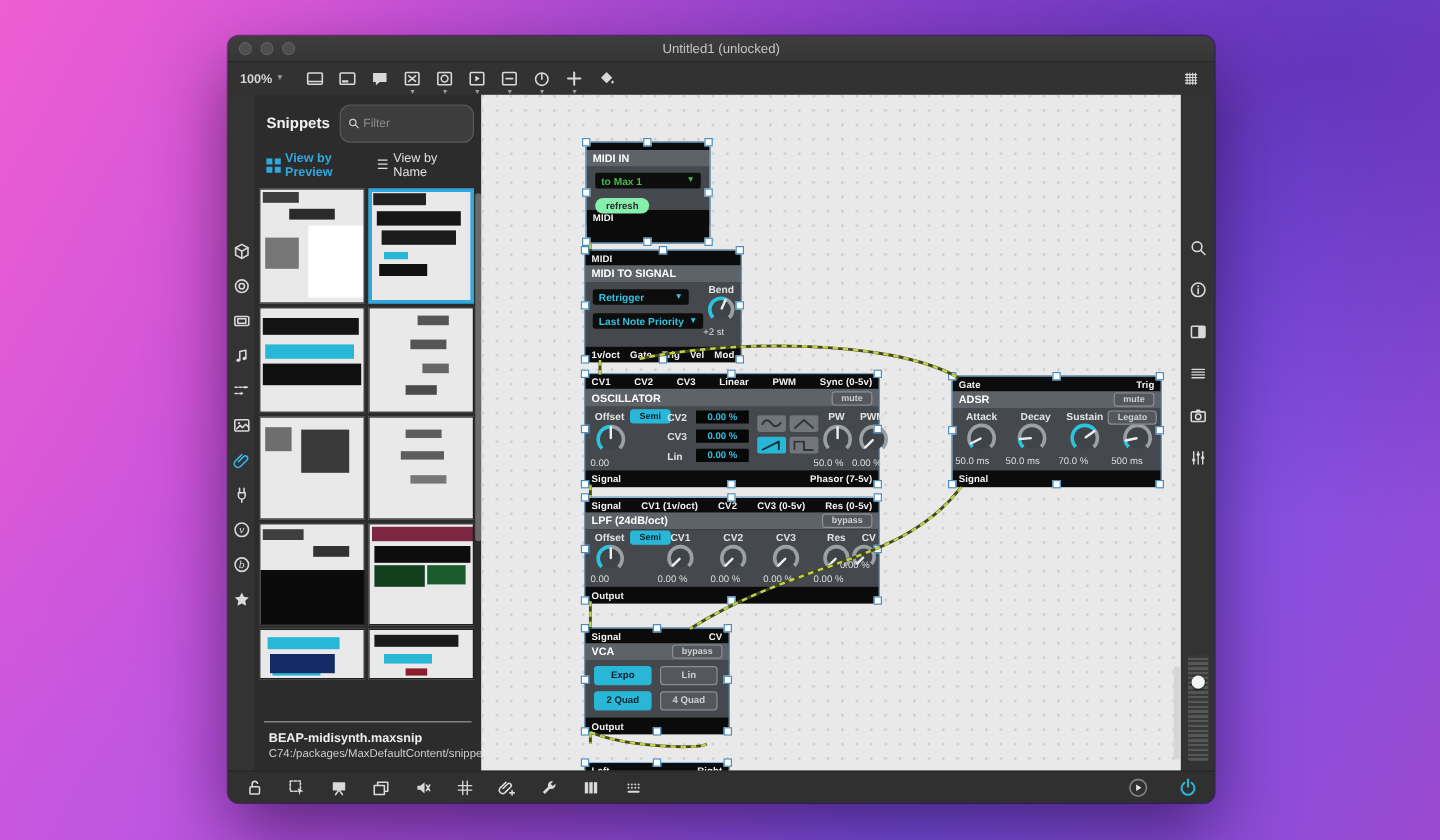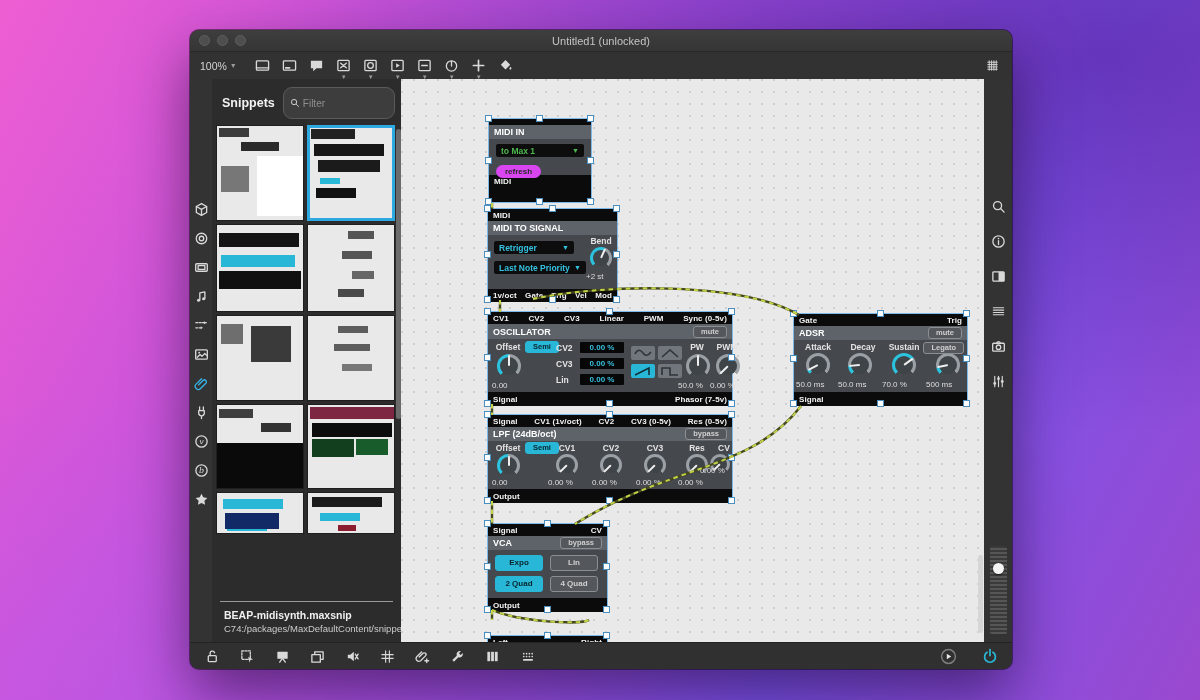--- a/index.html
+++ b/index.html
@@ -15,21 +15,21 @@
   
   .window{ position:absolute; left:190px; top:30px; width:822px; height:639px;
     background:#323232; border-radius:9px; overflow:hidden;
     box-shadow:0 25px 60px rgba(20,0,40,.55), 0 0 0 1px rgba(0,0,0,.45); }
   .titlebar{ height:22px; background:linear-gradient(#3e3e3e,#353535); display:flex; align-items:center; justify-content:center; position:relative; border-bottom:1px solid #282828;}
   .title{ font-size:11px; color:#c4c4c4; }
   .lights{ position:absolute; left:9px; top:5px; display:flex; gap:7px; }
   .light{ width:11px; height:11px; border-radius:50%; background:#4e4e4e; border:1px solid #5f5f5f; }
 
   .toolbar{ height:27px; display:flex; align-items:center; gap:8px; padding:0 10px; background:#323232; }
-  .zoom-dd{ display:flex; align-items:center; gap:3px; color:#d5d5d5; font-size:10.5px; font-weight:normal; margin-right:8px; cursor:default;}
+  .zoom-dd{ display:flex; align-items:center; gap:3px; color:#d5d5d5; font-size:10.5px; font-weight:bold; margin-right:8px; cursor:default;}
   .zoom-dd .car{ font-size:7px; color:#9a9a9a; }
   .icon-btn{ width:20px; height:20px; display:flex; align-items:center; justify-content:center; position:relative; }
   .icon-btn svg{ display:block; }
   .icon-btn .caret{ position:absolute; bottom:-4px; left:50%; transform:translateX(-50%); font-size:6px; color:#9a9a9a; line-height:1;}
   .tb-right{ margin-left:auto; }
 
   .mainrow{ display:flex; height:563px; }
 
   
   .leftstrip{ width:22px; background:#333333; display:flex; flex-direction:column; align-items:center; padding-top:122px; gap:12px; }
@@ -90,21 +90,21 @@
   .cable{ fill:none; stroke:#45481c; stroke-width:2.4px; }
   .cable-dash{ fill:none; stroke:#c3d348; stroke-width:2px; stroke-dasharray:4.5 4; }
 
   
   .module{ position:absolute; border:1px solid #7db9e8; background:#0b0b0b; z-index:2; }
   .ports{ display:flex; justify-content:space-between; align-items:center; background:#0b0b0b; color:#f3f3f3; font-size:8px; font-weight:bold; padding:0 5px; letter-spacing:.1px;}
   .mhead{ display:flex; justify-content:space-between; align-items:center; background:#5d6369; color:#fff; font-size:9px; font-weight:bold; padding:0 5px;}
   .mbody{ background:#45494e; position:relative; }
   .btn{ background:#54585d; border:1px solid #8b8f94; border-radius:3px; color:#cfcfcf; font-size:7.5px; font-weight:bold; padding:0 7px; line-height:10px; height:12px; display:inline-flex; align-items:center; justify-content:center;}
   .btn.cyan{ background:#29b7d8; border-color:#29b7d8; color:#07232b; }
-  .pill{ background:#d946ef; color:#2a2a2a; border-radius:8px; font-size:8px; font-weight:bold; padding:2px 9px; display:inline-block;}
+  .pill{ background:#86efac; color:#2a2a2a; border-radius:8px; font-size:8px; font-weight:bold; padding:2px 9px; display:inline-block;}
   .dd{ background:#0d0d0d; border-radius:2px; display:flex; justify-content:space-between; align-items:center; padding:0 5px; font-size:8.5px; font-weight:bold; position:absolute;}
   .dd .car{ font-size:7px; }
   .dd.green{ color:#4db84d; } .dd.green .car{ color:#4db84d; }
   .dd.cy{ color:#35c1e0; } .dd.cy .car{ color:#35c1e0; }
   .numbox{ position:absolute; background:#070707; color:#35c1e0; font-size:8px; font-weight:bold; border-radius:1px; display:flex; align-items:center; justify-content:center;}
   .klabel{ position:absolute; font-size:8.5px; color:#e3e3e3; font-weight:bold; text-align:center;}
   .kval{ position:absolute; font-size:8px; color:#dedede; text-align:left;}
   .knob{ position:absolute; border-radius:50%;
     background:conic-gradient(from 225deg, var(--fill,#2cc3de) 0deg var(--arc,0deg), #9aa0a5 var(--arc,0deg) 270deg, transparent 270deg 360deg);}
   .knob::before{ content:""; position:absolute; inset:3px; border-radius:50%; background:#3f4449; }
@@ -290,20 +290,35 @@
 
     <div class="snippets">
       <div class="sn-head">
         <span class="sn-title">Snippets</span>
         <span class="sn-search">
           <svg width="10" height="10" viewBox="0 0 16 16">
               <circle cx="6.5" cy="6.5" r="4.2" fill="none" stroke="#cfcfcf" stroke-width="1.6"></circle>
               <path d="M9.8 9.8 L14 14" stroke="#cfcfcf" stroke-width="1.6"></path>
             </svg>
           <input placeholder="Filter" style="">
+        </span>
+      </div>
+      <div class="sn-views">
+        <span class="sn-view active">
+          <span class="vgrid">
+              <i></i>
+              <i></i>
+              <i></i>
+              <i></i>
+            </span>
+          <span>View by Preview</span>
+        </span>
+        <span class="sn-view idle">
+          <span class="vlines">☰</span>
+          <span>View by Name</span>
         </span>
       </div>
       <div class="thumb-wrap">
         <div class="thumb-grid" id="thumbGrid">
             <div class="thumb tv1" style="height: 96px;"></div>
             <div class="thumb tv2 selected" style="height: 96px;"></div>
             <div class="thumb tv3" style="height: 88px;"></div>
             <div class="thumb tv4" style="height: 88px;"></div>
             <div class="thumb tv5" style="height: 86px;"></div>
             <div class="thumb tv6" style="height: 86px;"></div>

